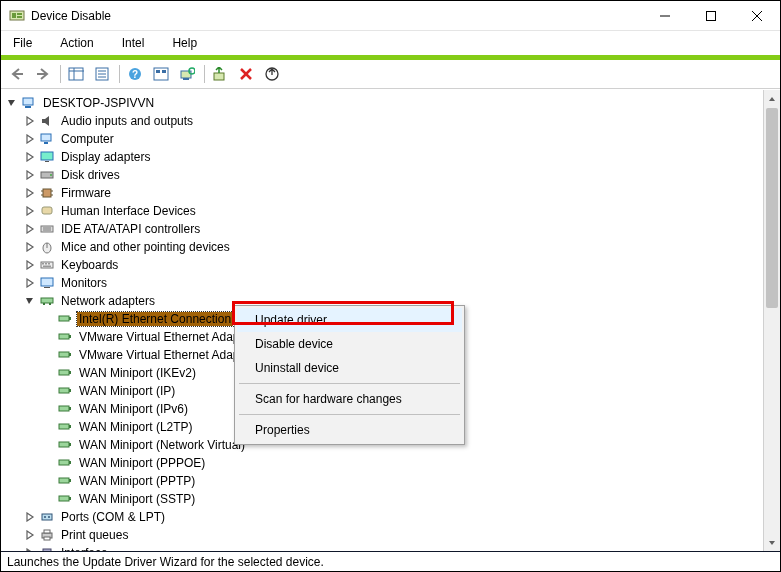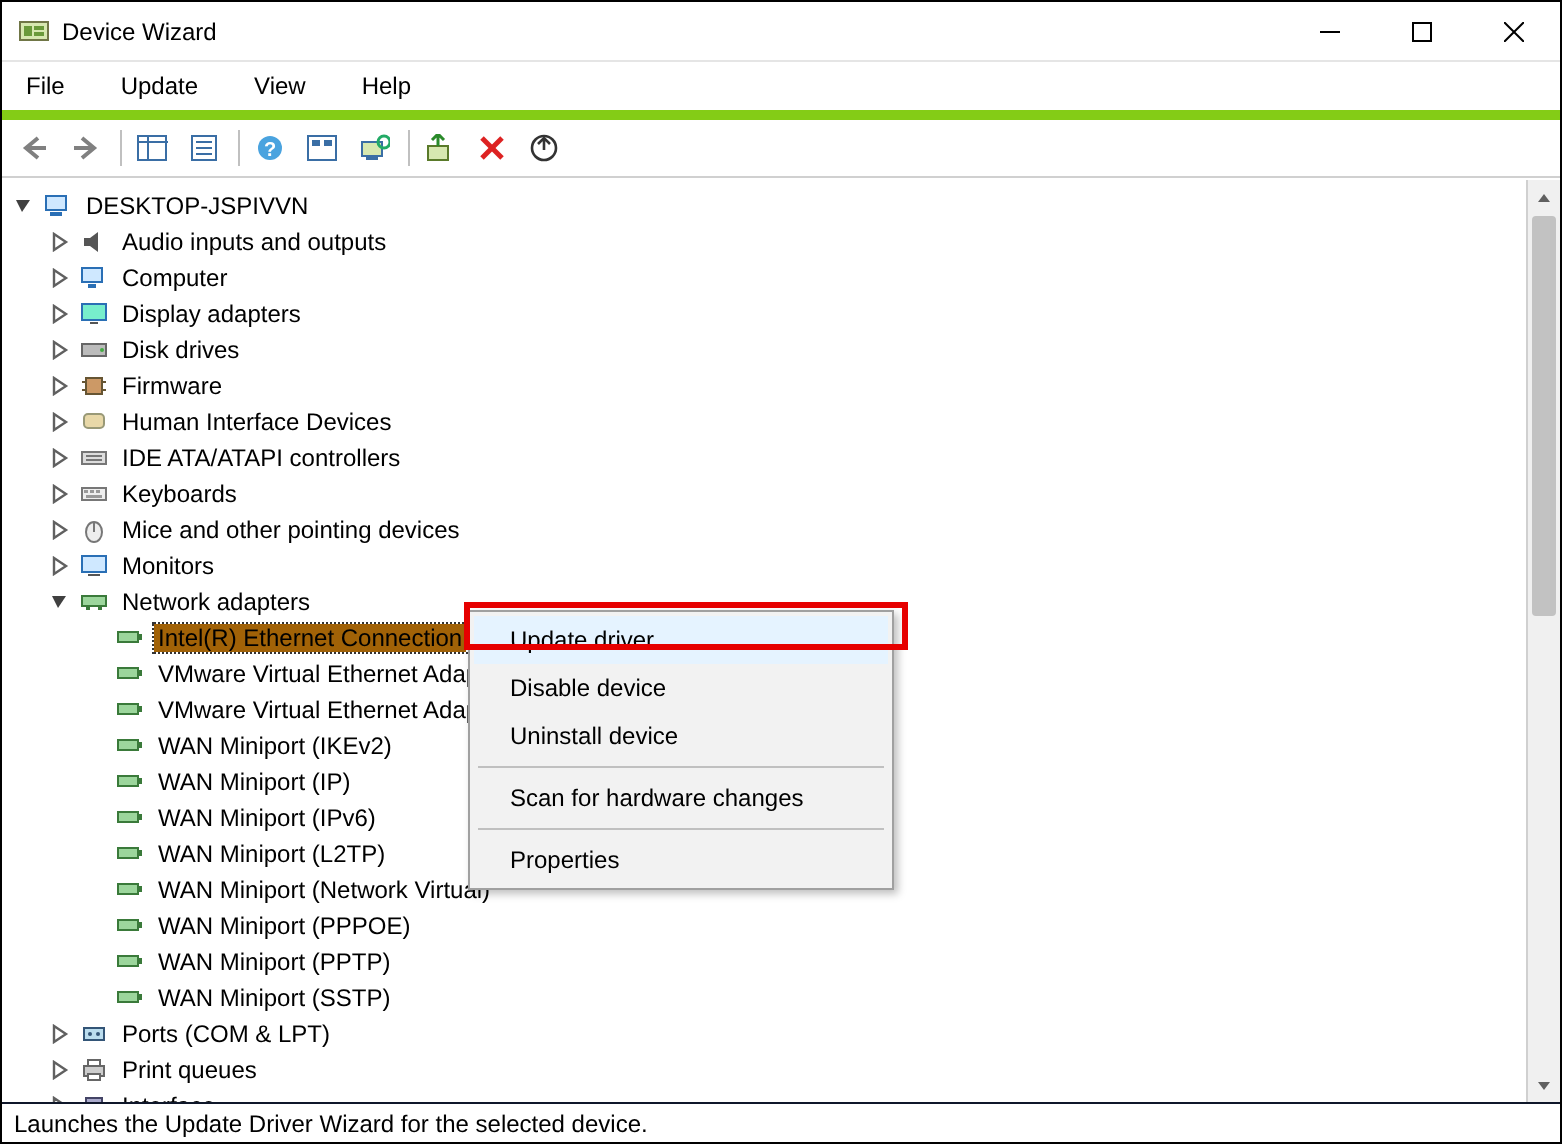--- a/index.html
+++ b/index.html
@@ -119,21 +119,21 @@
     position:absolute; left:2px; right:2px;
     top: 18px; height: 200px;
     background:#c2c2c2;
     border-radius:2px;
   }
   
   .context-menu {
     position: absolute;
     left: 233px;
     top: 215px;
-    width: 213px;
+    width: 231px;
     background: #f2f2f2;
     border: 1px solid #a0a0a0;
     box-shadow: 2px 2px 4px rgba(0,0,0,0.25);
     padding: 2px;
   }
   .context-menu .cm-item {
     padding: 5px 18px;
     font-size: 12px;
   }
   .context-menu .cm-item.hover {
@@ -164,21 +164,21 @@
 
 <div class="titlebar">
   <span class="app-icon">
     <svg width="16" height="16" viewBox="0 0 16 16">
       <rect x="1" y="3" width="14" height="9" fill="#d7e8b0" stroke="#707646"></rect>
       <rect x="3" y="5" width="4" height="5" fill="#6a9a3a"></rect>
       <rect x="8" y="5" width="5" height="2" fill="#6a9a3a"></rect>
       <rect x="8" y="8" width="5" height="2" fill="#6a9a3a"></rect>
     </svg>
   </span>
-  <span class="title-text">Device Wizard</span>
+  <span class="title-text">Device Disable</span>
   <div class="win-controls">
     <div class="win-btn">
       <svg width="10" height="10">
           <line x1="0" y1="5" x2="10" y2="5" stroke="#000" stroke-width="1"></line>
         </svg>
     </div>
     <div class="win-btn">
       <svg width="10" height="10">
           <rect x="0.5" y="0.5" width="9" height="9" fill="none" stroke="#000" stroke-width="1"></rect>
         </svg>
@@ -187,22 +187,22 @@
       <svg width="10" height="10">
           <line x1="0" y1="0" x2="10" y2="10" stroke="#000"></line>
           <line x1="10" y1="0" x2="0" y2="10" stroke="#000"></line>
         </svg>
     </div>
   </div>
 </div>
 
 <div class="menubar">
   <div class="menu-item">File</div>
-  <div class="menu-item">Update</div>
-  <div class="menu-item">View</div>
+  <div class="menu-item">Action</div>
+  <div class="menu-item">Intel</div>
   <div class="menu-item">Help</div>
 </div>
 
 <div class="toolbar">
   <div class="tool-btn">
     <svg width="16" height="14">
         <path d="M10 2 L4 7 L10 12" fill="none" stroke="#808080" stroke-width="2"></path>
         <line x1="4" y1="7" x2="14" y2="7" stroke="#808080" stroke-width="2"></line>
       </svg>
   </div>
@@ -396,43 +396,43 @@
       </div>
       <div class="tree-row">
         <span class="indent" style="width:18px"></span>
         <span class="expander">
           <svg width="10" height="10">
             <path d="M2 1 L8 5 L2 9 Z" fill="none" stroke="#606060" stroke-width="1.2"></path>
           </svg>
         </span>
         <span class="node-icon">
           <svg width="16" height="16">
+            <ellipse cx="8" cy="9" rx="4" ry="5" fill="#eee" stroke="#777"></ellipse>
+            <line x1="8" y1="4" x2="8" y2="9" stroke="#777"></line>
+          </svg>
+        </span>
+        <span class="node-label">Mice and other pointing devices</span>
+      </div>
+      <div class="tree-row">
+        <span class="indent" style="width:18px"></span>
+        <span class="expander">
+          <svg width="10" height="10">
+            <path d="M2 1 L8 5 L2 9 Z" fill="none" stroke="#606060" stroke-width="1.2"></path>
+          </svg>
+        </span>
+        <span class="node-icon">
+          <svg width="16" height="16">
             <rect x="2" y="5" width="12" height="6" fill="#eee" stroke="#777"></rect>
             <rect x="3" y="6" width="2" height="1.5" fill="#999"></rect>
             <rect x="6" y="6" width="2" height="1.5" fill="#999"></rect>
             <rect x="9" y="6" width="2" height="1.5" fill="#999"></rect>
             <rect x="4" y="8.5" width="8" height="1.5" fill="#999"></rect>
           </svg>
         </span>
         <span class="node-label">Keyboards</span>
-      </div>
-      <div class="tree-row">
-        <span class="indent" style="width:18px"></span>
-        <span class="expander">
-          <svg width="10" height="10">
-            <path d="M2 1 L8 5 L2 9 Z" fill="none" stroke="#606060" stroke-width="1.2"></path>
-          </svg>
-        </span>
-        <span class="node-icon">
-          <svg width="16" height="16">
-            <ellipse cx="8" cy="9" rx="4" ry="5" fill="#eee" stroke="#777"></ellipse>
-            <line x1="8" y1="4" x2="8" y2="9" stroke="#777"></line>
-          </svg>
-        </span>
-        <span class="node-label">Mice and other pointing devices</span>
       </div>
       <div class="tree-row">
         <span class="indent" style="width:18px"></span>
         <span class="expander">
           <svg width="10" height="10">
             <path d="M2 1 L8 5 L2 9 Z" fill="none" stroke="#606060" stroke-width="1.2"></path>
           </svg>
         </span>
         <span class="node-icon">
           <svg width="16" height="16">

